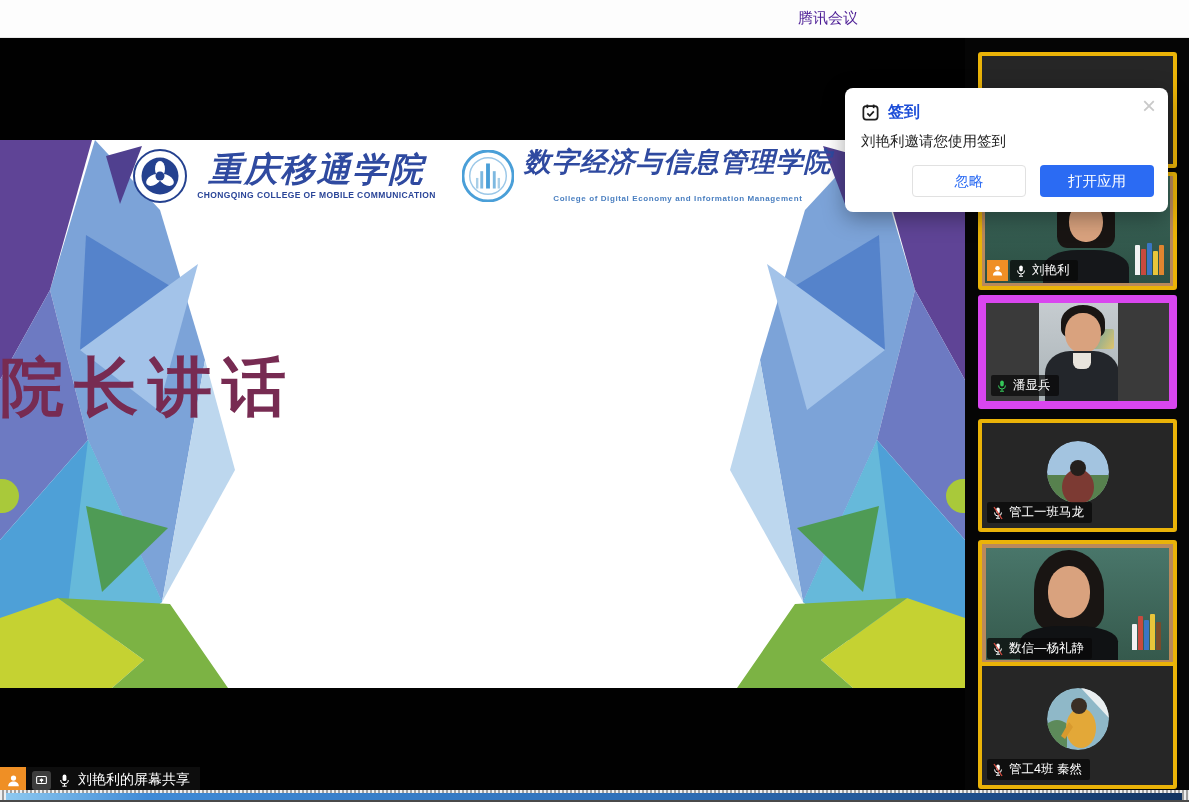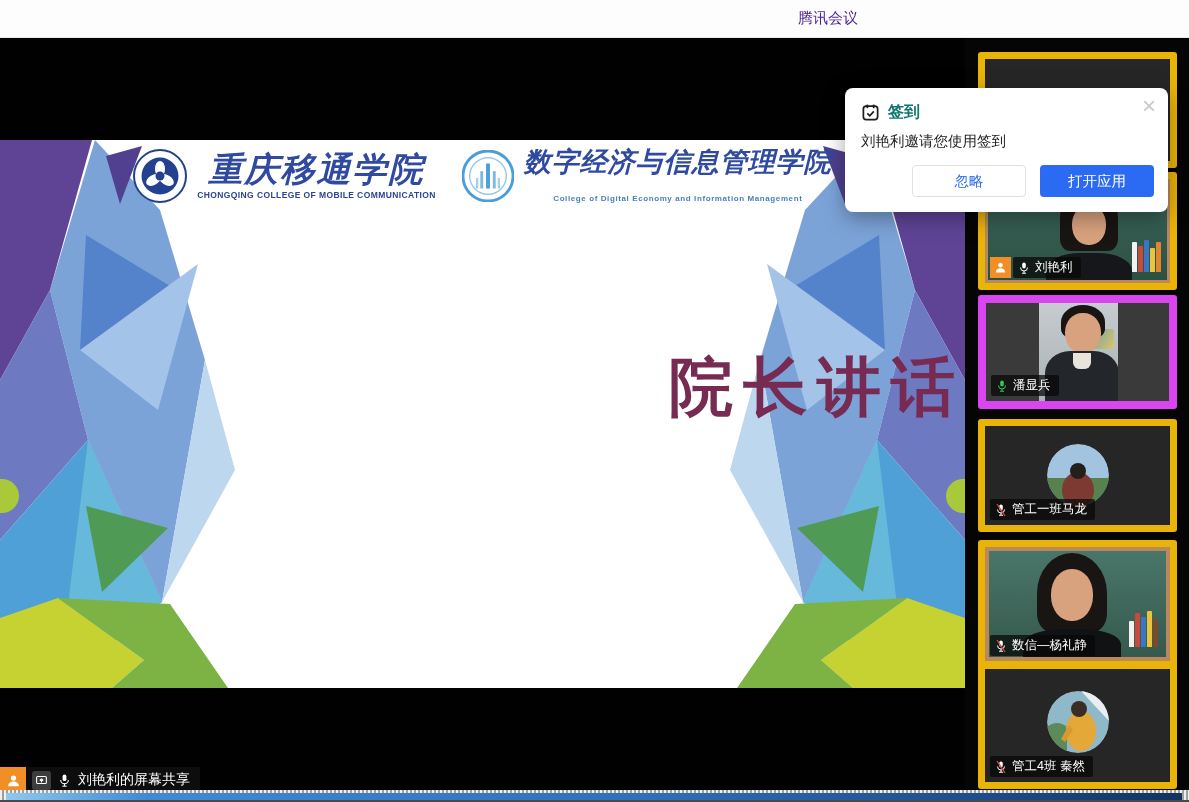--- a/index.html
+++ b/index.html
@@ -22,40 +22,40 @@
   .logo-row { position:absolute; left:0; top:8px; width:100%; display:flex; justify-content:center; align-items:center; gap:26px; }
   .logo { display:flex; align-items:center; gap:10px; }
   .logo-text { display:flex; flex-direction:column; align-items:center; }
   .logo-cn { font-family:"DejaVu Serif","Liberation Serif",serif; font-style:italic; font-weight:bold; color:#2f4aa0; line-height:1.05; }
   .logo1 .logo-cn { font-size:34px; letter-spacing:2px; }
   .logo2 .logo-cn { font-size:27px; letter-spacing:1px; }
   .logo-en { color:#2a4598; font-weight:bold; }
   .logo1 .logo-en { font-size:8.5px; letter-spacing:.4px; margin-top:2px; }
   .logo2 .logo-en { font-size:8px; color:#4a7fc0; letter-spacing:.6px; margin-top:18px; }
 
-  .slide-title { position:absolute; left:0; top:204px; width:100%; text-align:right;
+  .slide-title { position:absolute; left:0; top:204px; width:100%; text-align:left;
                  font-size:64px; font-weight:900; letter-spacing:10px; color:#772b52; }
 
   
   .share-banner { position:absolute; left:0; top:729px; height:26px; display:flex; align-items:stretch; }
   .badge-orange { width:26px; height:26px; background:#ef8f25; display:flex; align-items:center; justify-content:center; flex:none; }
   .share-dark { background:rgba(15,15,15,.88); display:flex; align-items:center; gap:7px; padding:0 10px 0 6px; }
   .share-screen-ic { width:19px; height:19px; background:#3d3d3d; border-radius:3px; display:flex; align-items:center; justify-content:center; }
   .share-text { color:#fff; font-size:14px; white-space:nowrap; }
 
   
   .bottom-strip { position:absolute; left:0; top:790px; width:1189px; height:12px;
     background:repeating-linear-gradient(90deg,#efefef 0 2px,#9f9f9f 2px 4px); }
   .strip-blue { position:absolute; left:6px; top:3px; width:1176px; height:7px;
     background:linear-gradient(90deg,#8ec9f0 0%,#3f8ad6 12%,#2e6fb8 55%,#1c4a86 85%,#12335f 100%); }
   .strip-shadow { position:absolute; left:0; top:10px; width:100%; height:2px; background:#4a4a4a; }
 
   
   .sidebar { position:absolute; left:965px; top:38px; width:224px; height:752px; background:#050505; }
-  .tile { position:absolute; left:13px; width:199px; background:#262626; border:7px solid #eab308; border-radius:3px; overflow:hidden; }
+  .tile { position:absolute; left:13px; width:199px; background:#262626; border:4px solid #eab308; border-radius:3px; overflow:hidden; }
   .tile.active { border:8px solid #d946ef;padding-left:38px; }
   .tile-label { position:absolute; left:5px; bottom:5px; display:flex; align-items:stretch; z-index:3; }
   .tile-label .dark { background:rgba(8,8,8,.74); border-radius:2px; display:flex; align-items:center; gap:5px; padding:2px 8px 2px 5px; }
   .tile-label .name { color:#fff; font-size:12.5px; white-space:nowrap; }
   .badge-sq { width:21px; height:21px; background:#ef8f25; flex:none; display:flex; align-items:center; justify-content:center; align-self:center; margin-right:2px; }
   .mic { color:#fff; flex:none; }
   .mic.green { color:#35c75a; }
 
   .avatar-circle { position:absolute; left:50%; transform:translateX(-50%); border-radius:50%; overflow:hidden; }
 
@@ -72,21 +72,21 @@
 
   
   .portrait-bg { position:absolute; inset:0; background:#3a3a3a; }
   .portrait-strip { position:absolute; left:29%; width:43%; top:0; bottom:0; background:linear-gradient(#c6ccd0,#a9b2b6); overflow:hidden; }
   .wall-art { position:absolute; right:4px; top:26px; width:26px; height:20px; background:linear-gradient(120deg,#5d9fae,#e0c46a); border-radius:2px; }
 
   
   .popup { position:absolute; left:845px; top:88px; width:323px; height:124px; background:#fff; border-radius:8px;
            box-shadow:0 6px 22px rgba(0,0,0,.35); z-index:20; padding:14px 14px 0 16px; }
   .popup-head { display:flex; align-items:center; gap:8px; }
-  .popup-title { font-size:16px; font-weight:bold; color:#0f766e; }
+  .popup-title { font-size:16px; font-weight:bold; color:#1d4ed8; }
   .popup-close { position:absolute; right:12px; top:6px; font-size:24px; color:#c9c9c9; cursor:pointer; line-height:1; font-weight:300; }
   .popup-msg { margin-top:9px; font-size:14.5px; color:#222; }
   .popup-btns { display:flex; justify-content:flex-end; gap:14px; margin-top:14px; }
   .btn { width:114px; height:32px; border-radius:4px; font-size:14.5px; display:flex; align-items:center; justify-content:center; cursor:pointer; }
   .btn.ghost { background:#fff; border:1px solid #e1e1e1; color:#2b6bf3; }
   .btn.primary { background:#2b6bf3; color:#fff; }
 </style>
 </head>
 <body>
 

